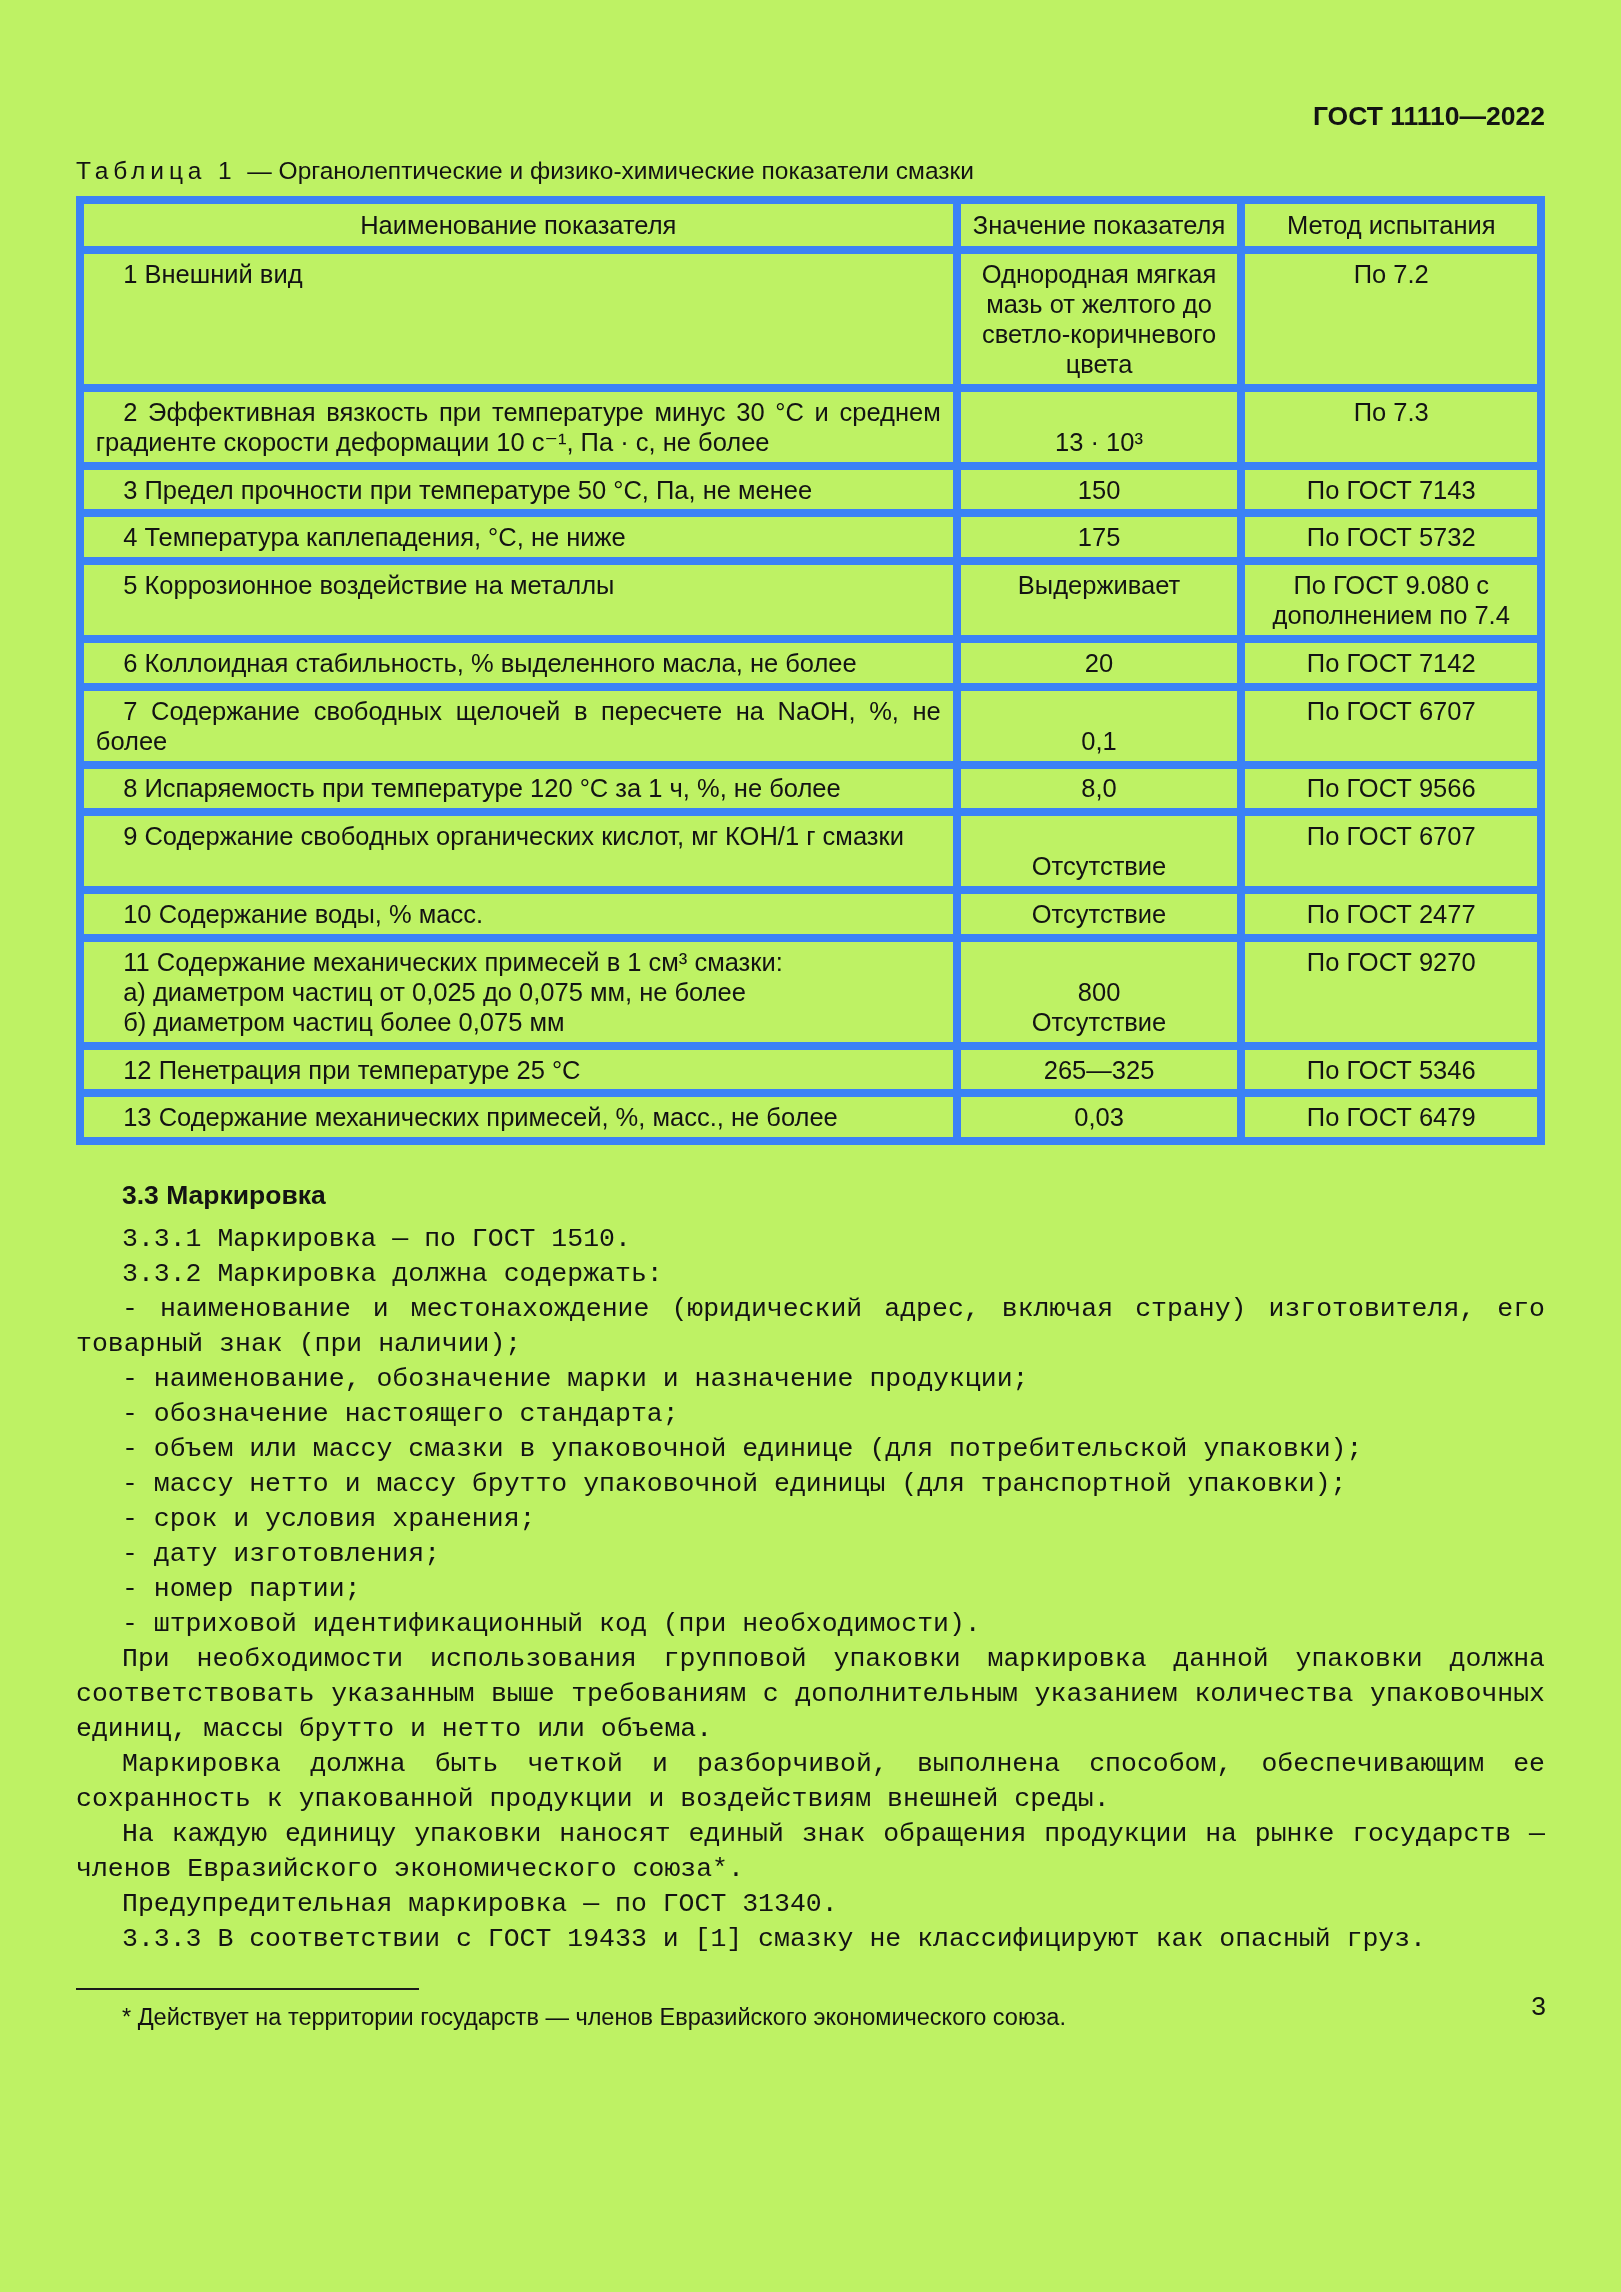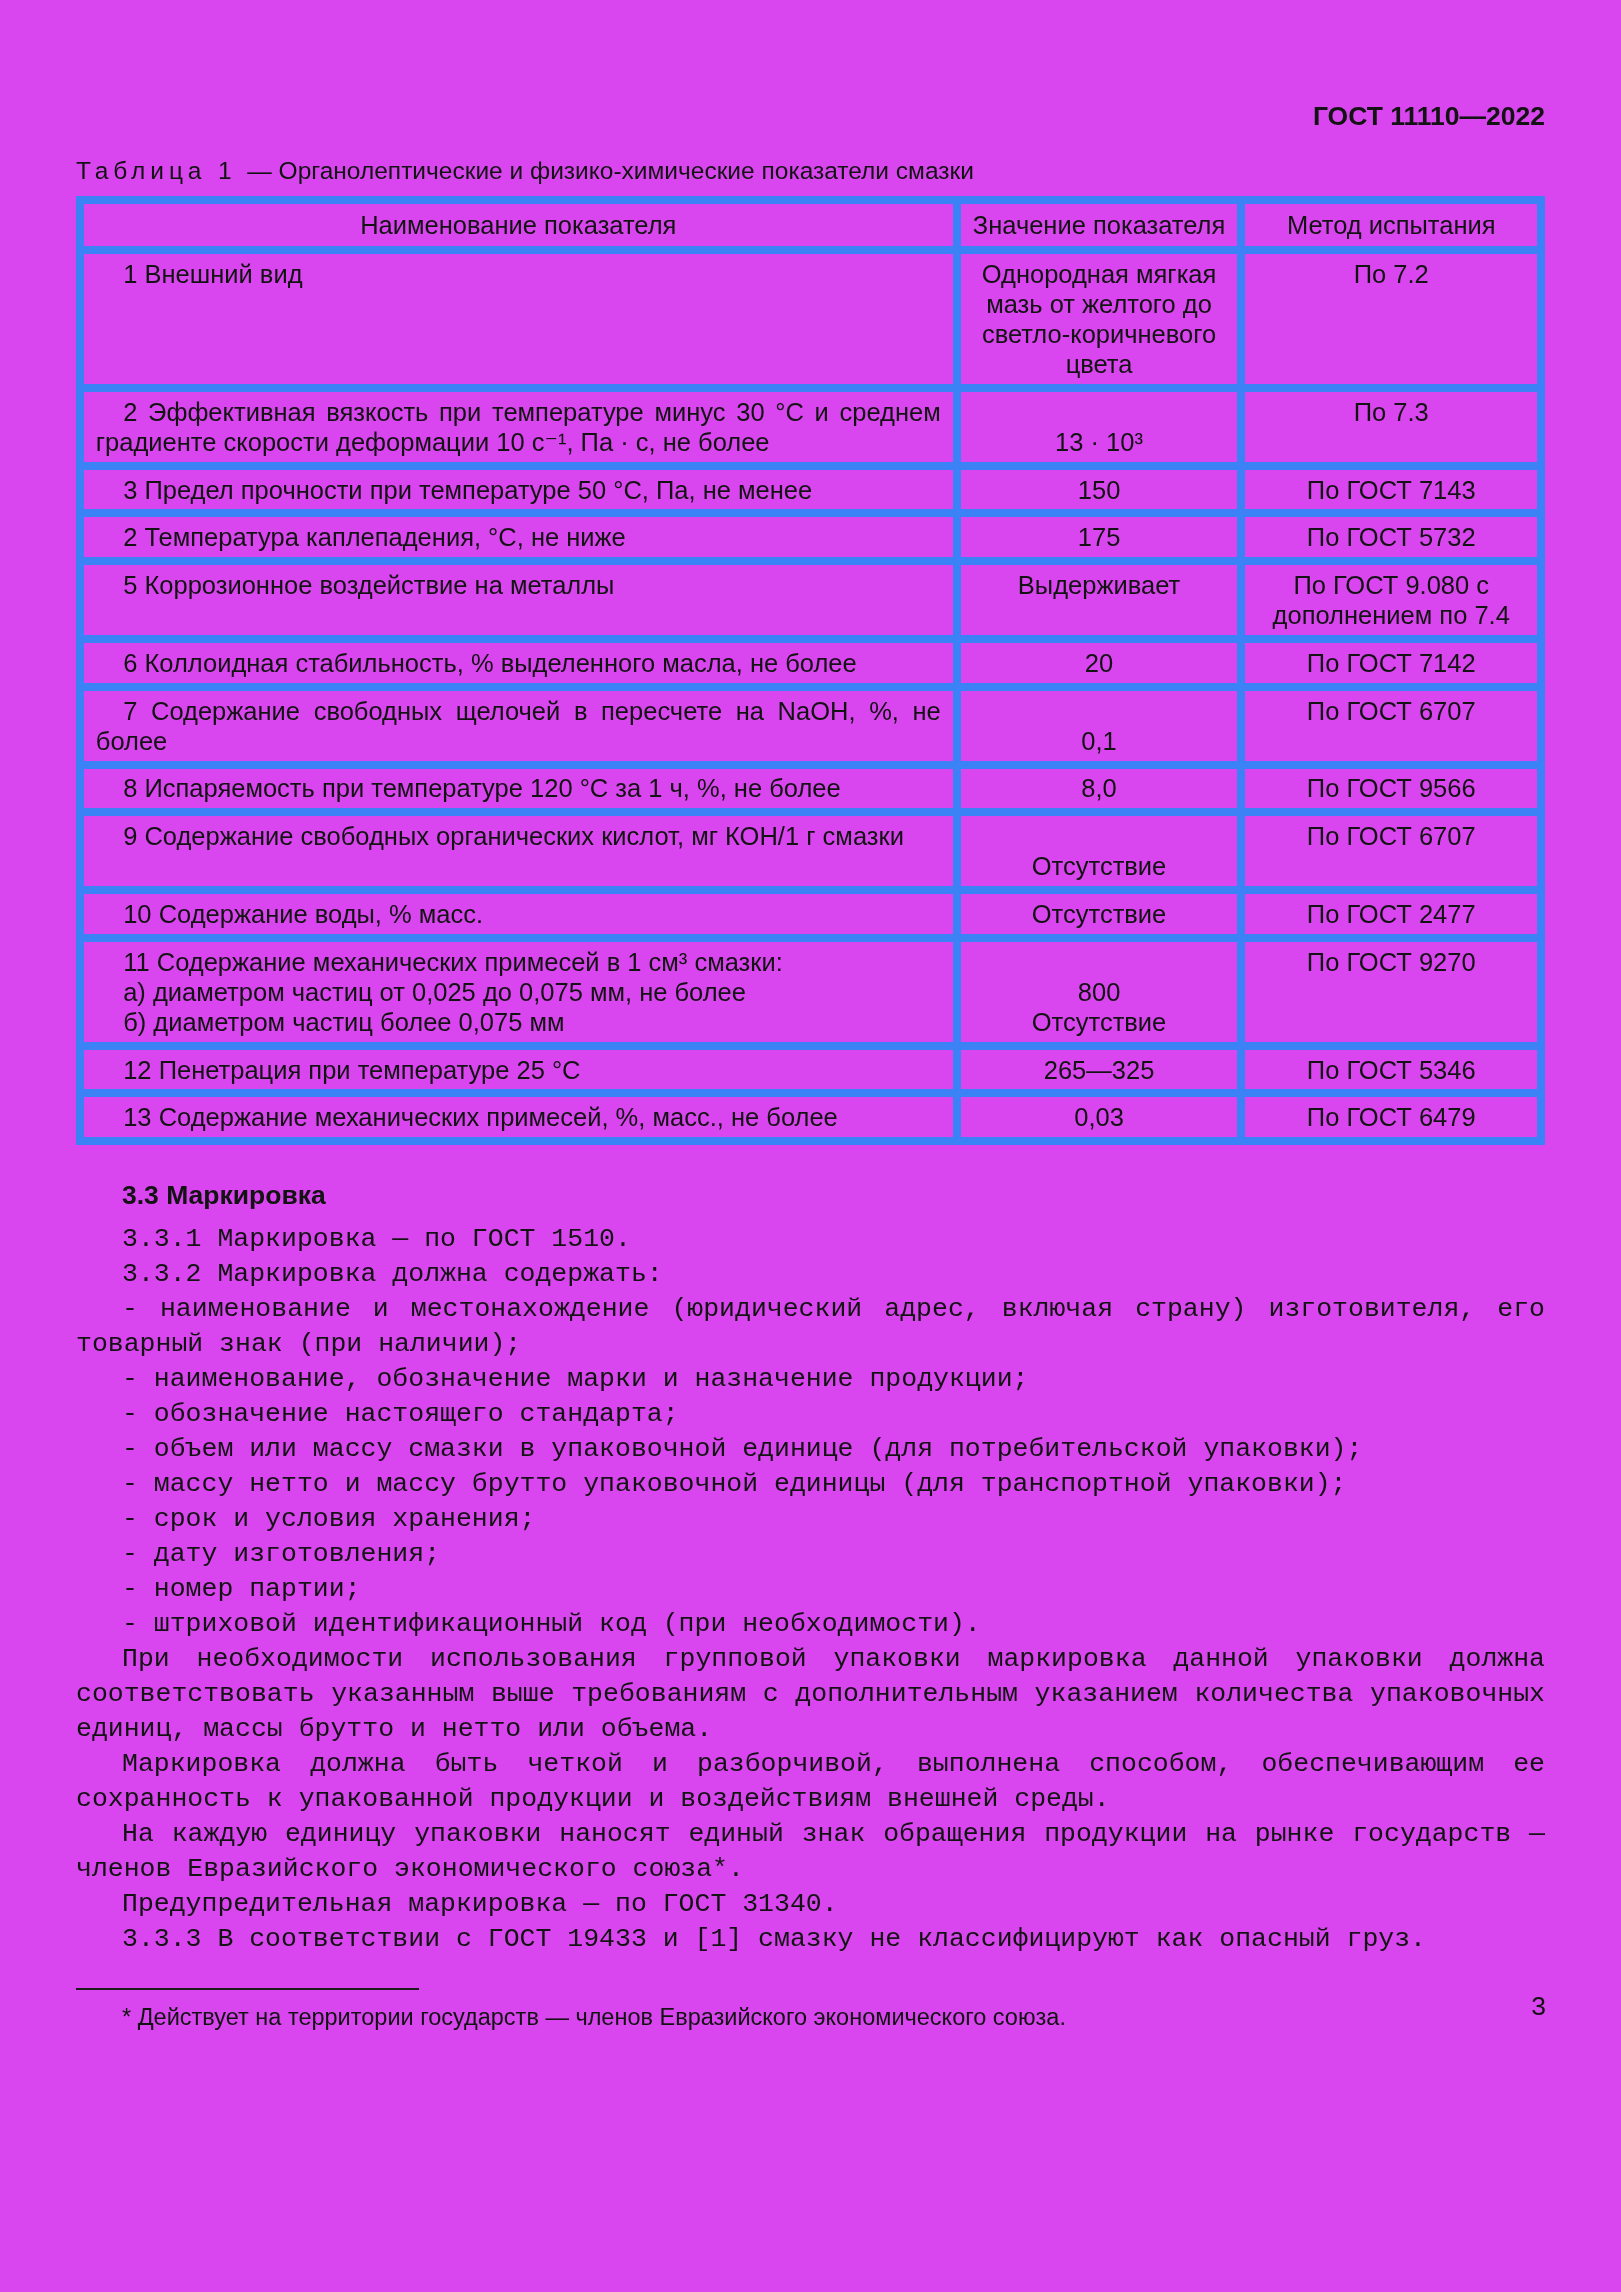--- a/index.html
+++ b/index.html
@@ -7,21 +7,21 @@
   html, body { margin: 0; padding: 0; }
   body {
     width: 1621px; height: 2293px;
     background: #e8e8e8;
     font-family: "Liberation Sans", "DejaVu Sans", sans-serif;
     color: #131313;
   }
   .page {
     position: relative;
     width: 1621px; height: 2293px;
-    background: #d946ef;
+    background: #bef264;
     overflow: hidden;
   }
   .content {
     position: absolute;
     left: 76px; top: 0;
     width: 1469px;
   }
   .doc-number {
     margin-top: 100px;
     text-align: right;
@@ -140,21 +140,21 @@
           <td class="val">
 13 · 10³</td>
           <td class="met">По 7.3</td>
         </tr>
         <tr>
           <td class="name">3 Предел прочности при температуре 50 °С, Па, не менее</td>
           <td class="val">150</td>
           <td class="met">По ГОСТ 7143</td>
         </tr>
         <tr>
-          <td class="name">2 Температура каплепадения, °С, не ниже</td>
+          <td class="name">4 Температура каплепадения, °С, не ниже</td>
           <td class="val">175</td>
           <td class="met">По ГОСТ 5732</td>
         </tr>
         <tr>
           <td class="name">5 Коррозионное воздействие на металлы</td>
           <td class="val">Выдерживает</td>
           <td class="met">По ГОСТ 9.080 с
 дополнением по 7.4</td>
         </tr>
         <tr>

